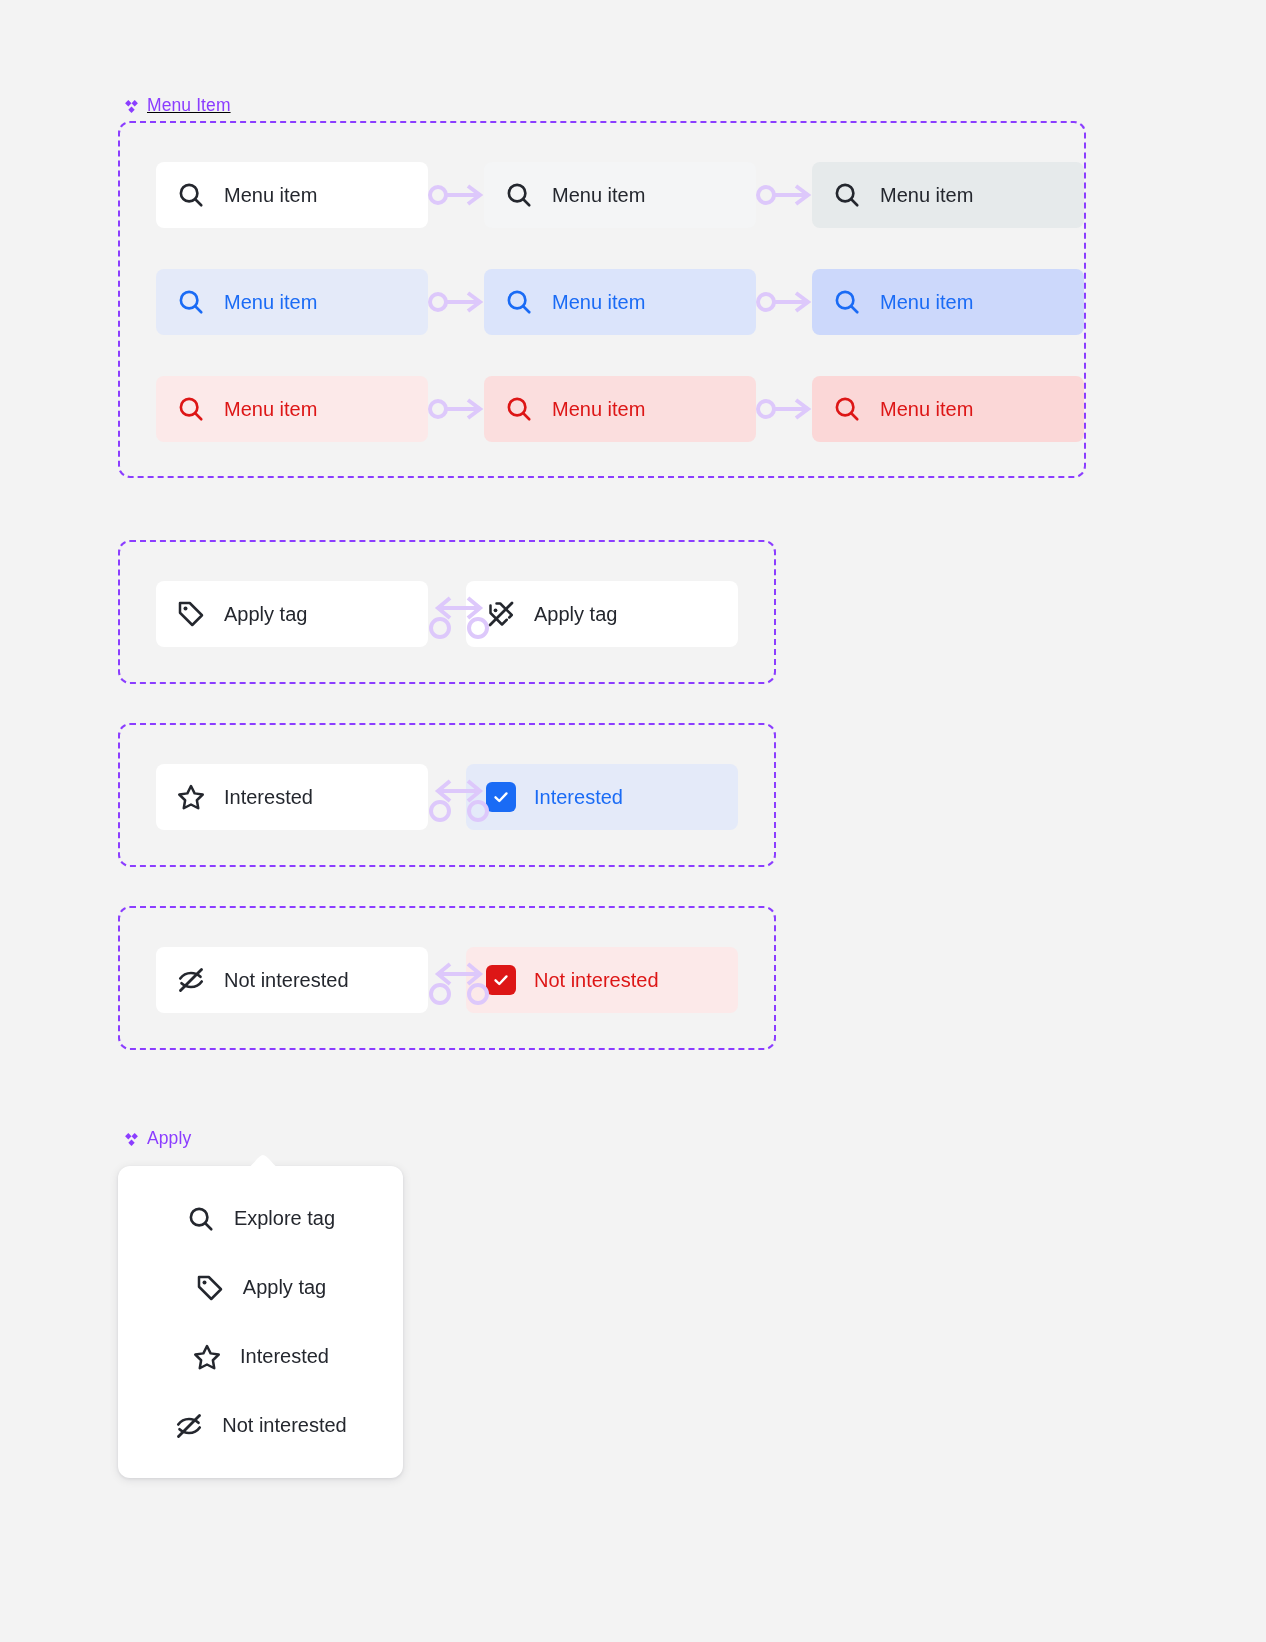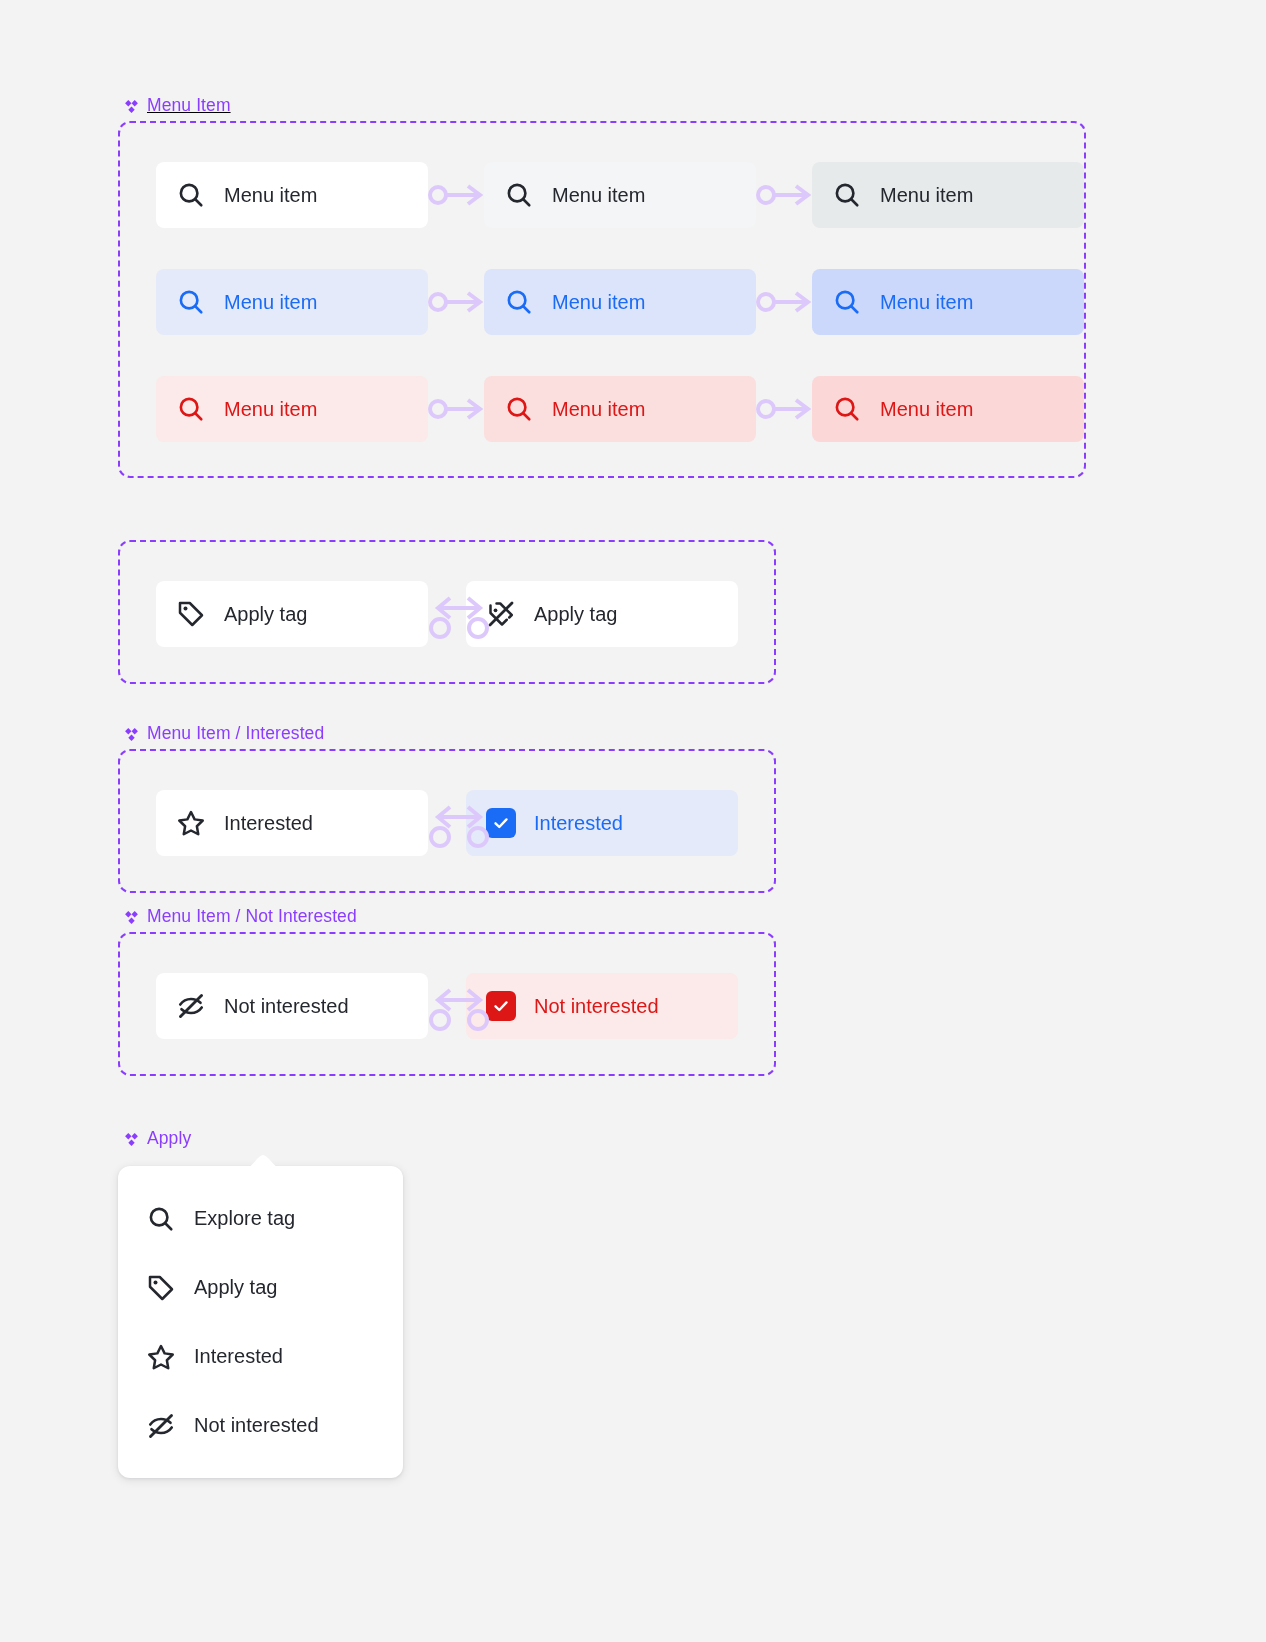--- a/index.html
+++ b/index.html
@@ -141,20 +141,21 @@
   .popup-item {
     display: flex;
     align-items: center;
     gap: 18px;
     height: 69px;
     padding: 0 28px;
     font-size: 20px;
     color: #24272e;
     white-space: nowrap;
     box-sizing: border-box;
+    justify-content: center;
   }
   .popup-item .pi-icon {
     width: 30px; height: 30px;
     flex: 0 0 30px;
     display: flex; align-items: center; justify-content: center;
   }
   .popup-item .pi-icon svg { display: block; }
 </style>
 </head>
 <body>
@@ -345,30 +346,20 @@
           <path d="M24 20 L12 30 L24 40"></path>
           <path d="M42 20 L54 30 L42 40"></path>
         </g>
       </svg>
     </div>
   </div>
 </div>
 
 <div class="frame-block" style="left:118px; top:723px; width:658px;">
 
-  <div class="frame-label">
-    <span class="diamond-icon">
-      <svg width="15" height="15" viewBox="0 0 15 15">
-        <path d="M4.3 1.1 L7.5 4.3 L4.3 7.5 L1.1 4.3 Z" fill="#8b3dff"></path>
-        <path d="M10.7 1.1 L13.9 4.3 L10.7 7.5 L7.5 4.3 Z" fill="#8b3dff"></path>
-        <path d="M7.5 7.5 L10.7 10.7 L7.5 13.9 L4.3 10.7 Z" fill="#8b3dff"></path>
-      </svg>
-    </span>
-    <span class="frame-title">Menu Item / Interested</span>
-  </div>
 
   <div class="frame-box" style="width:658px; height:144px;">
     <div class="row" style="left:36px; top:39px;">
       <div class="menu-item v-card" style="width:272px;">
         <span class="mi-icon">
           <svg width="30" height="30" viewBox="0 0 24 24" fill="none" stroke="#24272e" stroke-width="2" stroke-linejoin="round">
             <path d="M12 3.2 L14.9 9.1 L21.4 10.0 L16.7 14.6 L17.8 21.0 L12 18.0 L6.2 21.0 L7.3 14.6 L2.6 10.0 L9.1 9.1 Z"></path>
           </svg>
         </span>
         <span class="mi-label">Interested</span>
@@ -393,30 +384,20 @@
           <path d="M24 20 L12 30 L24 40"></path>
           <path d="M42 20 L54 30 L42 40"></path>
         </g>
       </svg>
     </div>
   </div>
 </div>
 
 <div class="frame-block" style="left:118px; top:906px; width:658px;">
 
-  <div class="frame-label">
-    <span class="diamond-icon">
-      <svg width="15" height="15" viewBox="0 0 15 15">
-        <path d="M4.3 1.1 L7.5 4.3 L4.3 7.5 L1.1 4.3 Z" fill="#8b3dff"></path>
-        <path d="M10.7 1.1 L13.9 4.3 L10.7 7.5 L7.5 4.3 Z" fill="#8b3dff"></path>
-        <path d="M7.5 7.5 L10.7 10.7 L7.5 13.9 L4.3 10.7 Z" fill="#8b3dff"></path>
-      </svg>
-    </span>
-    <span class="frame-title">Menu Item / Not Interested</span>
-  </div>
 
   <div class="frame-box" style="width:658px; height:144px;">
     <div class="row" style="left:36px; top:39px;">
       <div class="menu-item v-card" style="width:272px;">
         <span class="mi-icon">
           <svg width="30" height="30" viewBox="0 0 24 24" fill="none" stroke="#24272e" stroke-width="2.1" stroke-linecap="round" stroke-linejoin="round">
             <path d="M4.4 14.6 C6.6 16.6 9.2 17.6 12 17.6 C15.4 17.6 18.6 16.0 20.6 13.2"></path>
             <path d="M3.4 10.8 C5.4 8.0 8.6 6.4 12 6.4 C14.8 6.4 17.4 7.4 19.6 9.4"></path>
             <line x1="20.4" y1="3.6" x2="3.6" y2="20.4" stroke-width="2.3"></line>
           </svg>

